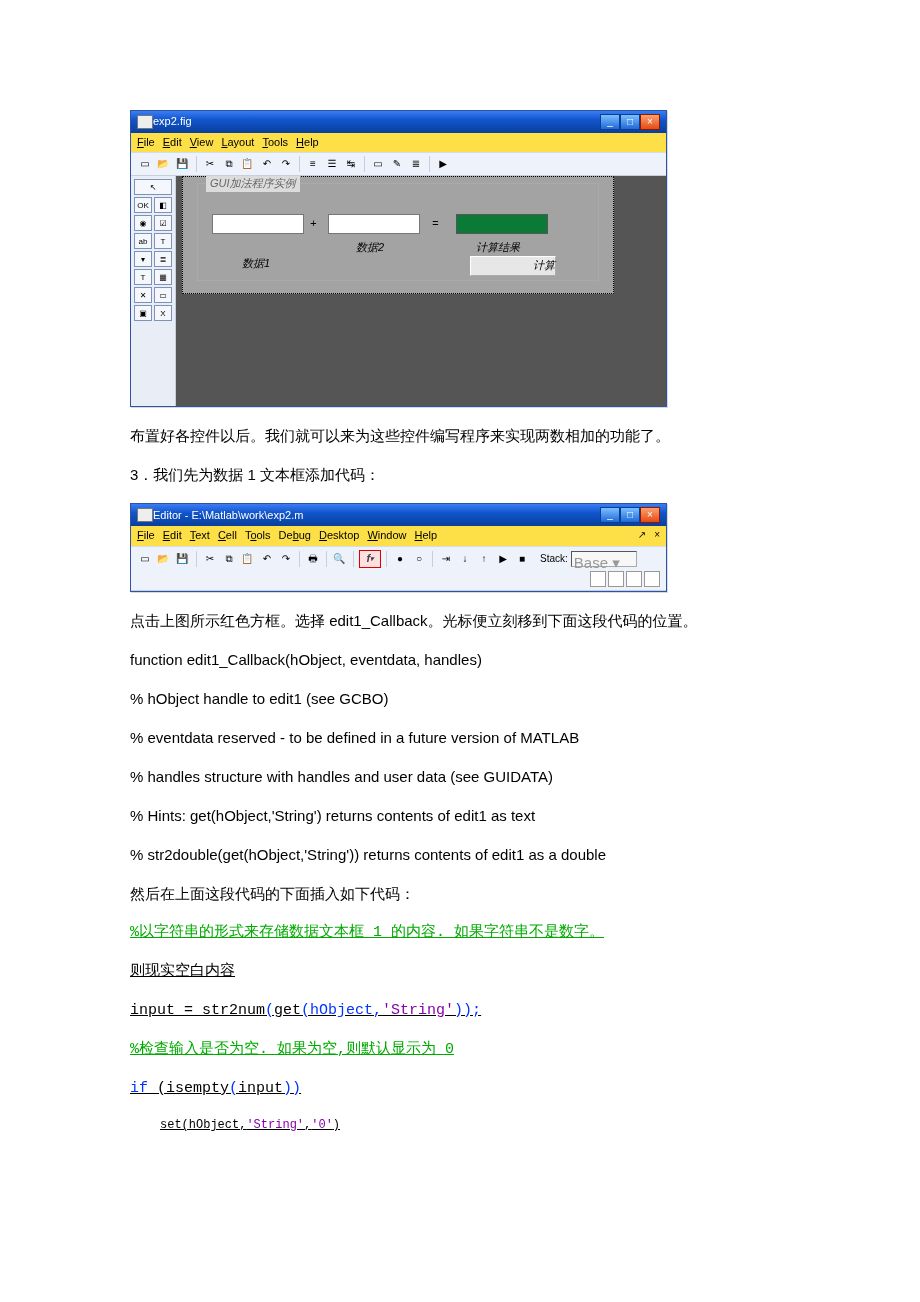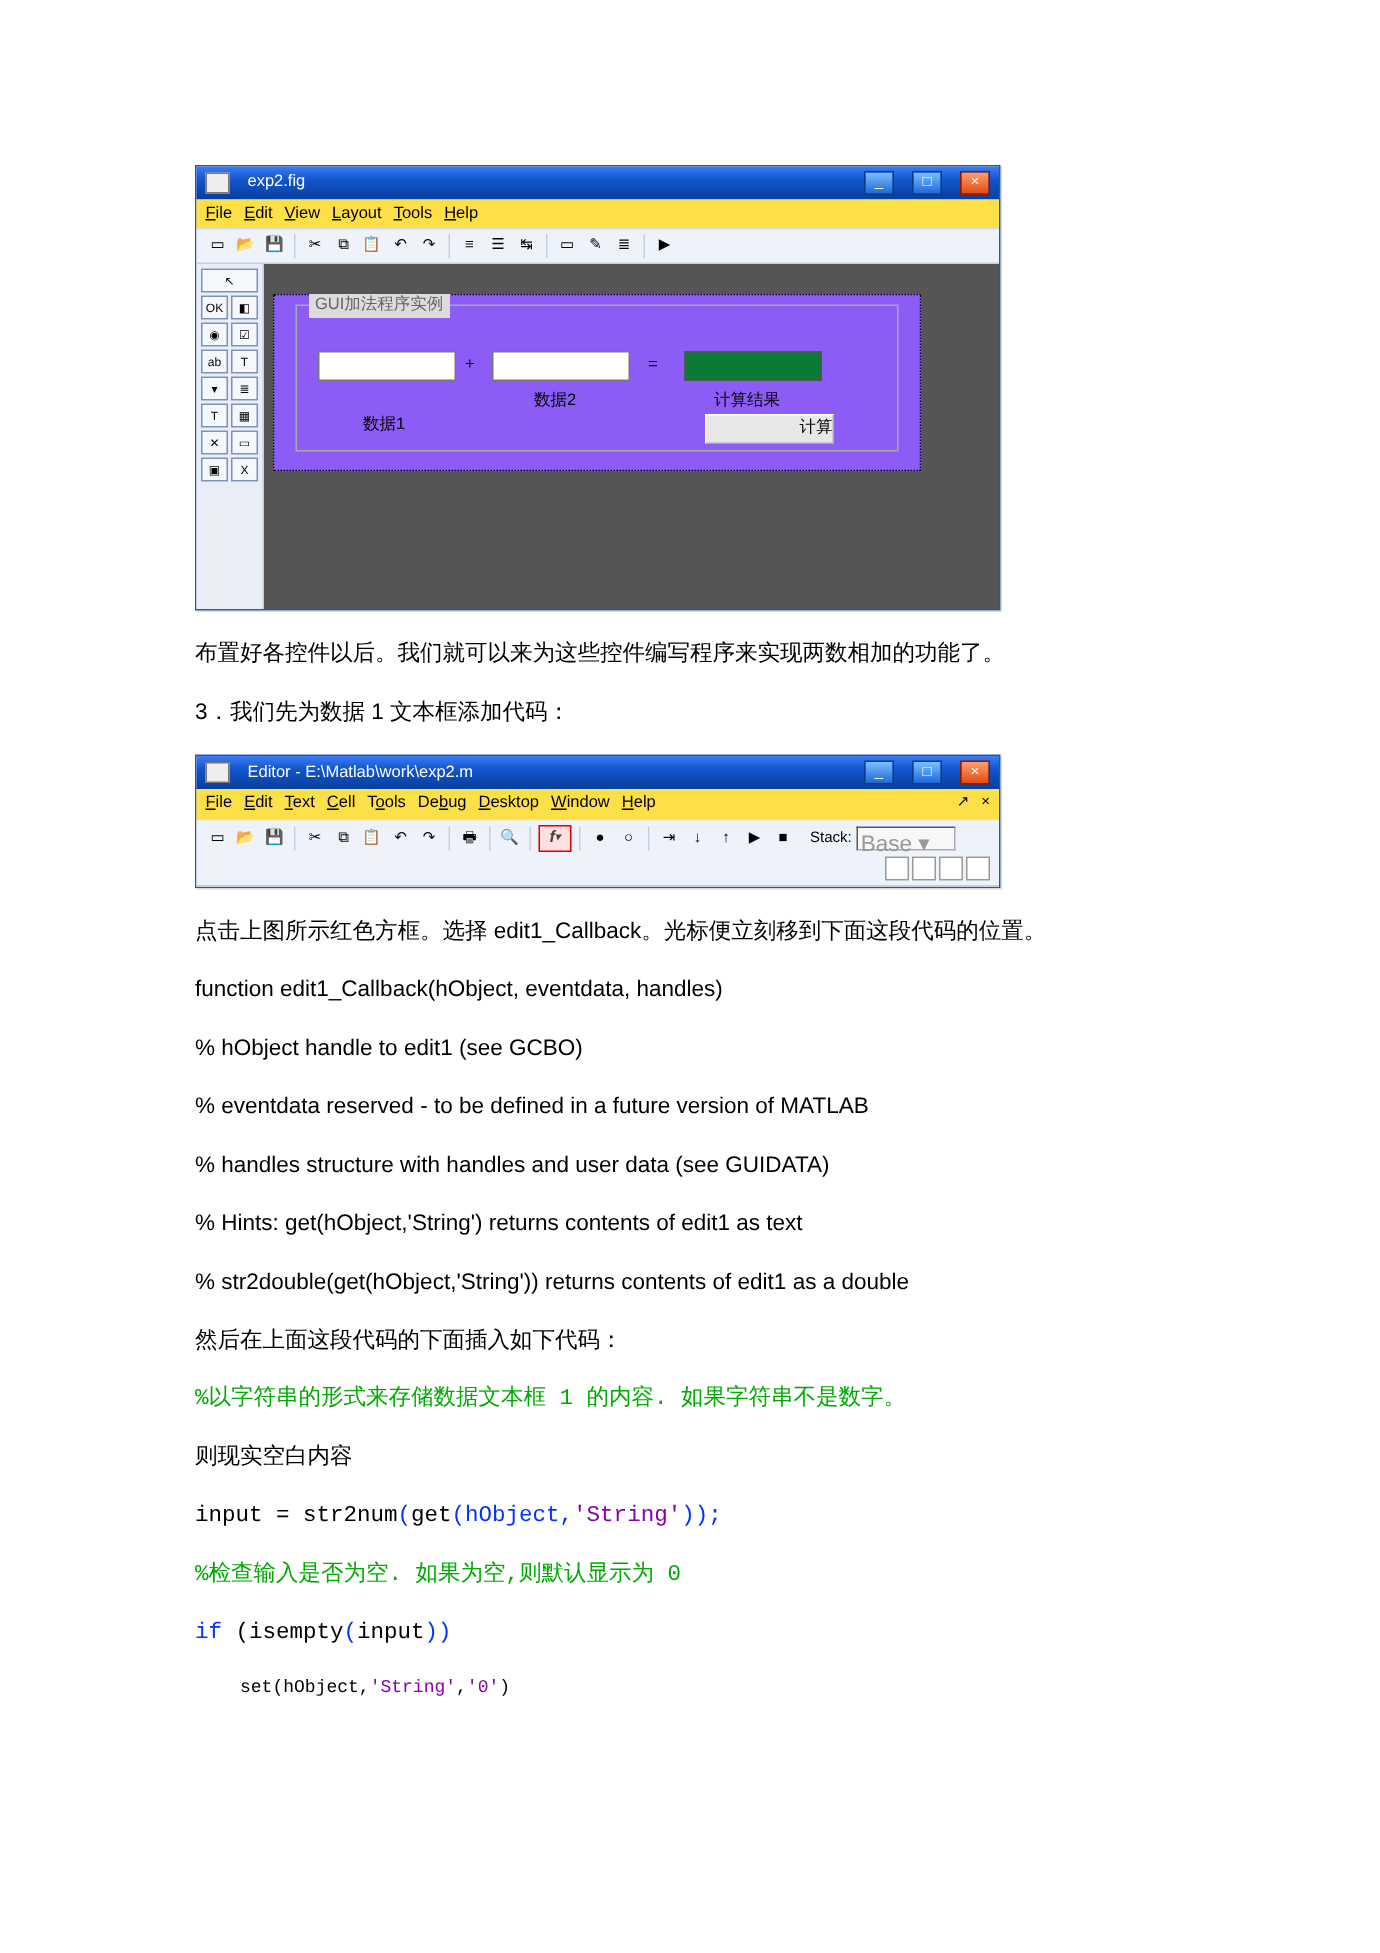--- a/index.html
+++ b/index.html
@@ -9,41 +9,41 @@
       margin: 0;
       padding: 110px 130px;
       width: 660px;
       font-family: Arial, "Microsoft YaHei", SimSun, sans-serif;
       font-size: 15px;
       color: #000;
       background: #fff;
       line-height: 1.4;
     }
     p { margin: 18px 0; }
-    .code-mono { font-family: "Courier New", Consolas, monospace; }
+    .code-mono { font-family: "Courier New", Consolas, monospace; text-decoration: underline; }
     .green  { color: #0a0; }
     .blue   { color: #03f; }
     .purple { color: #80a; }
 
     
     
     
     .win {
       border: 1px solid #2a55a6;
       font-family: Tahoma, sans-serif;
       font-size: 11px;
       box-shadow: 1px 1px 0 rgba(0,0,0,.15);
     }
     .win-titlebar {
       background: linear-gradient(#3c7df5, #1155cc 40%, #083f9c);
       color: #fff;
       padding: 3px 6px;
       display: flex;
       align-items: center;
-      gap: 12px;
+      gap: 0;
     }
     .win-titlebar .spacer { flex: 1; }
     .win-titlebar .wctl {
       width: 18px; height: 14px;
       background: linear-gradient(#7ac0ff,#1f68d8);
       border: 1px solid #0b3d91;
       display: inline-flex; align-items: center; justify-content: center;
       font-size: 10px; color: #fff;
     }
     .win-titlebar .wctl.close {
@@ -99,25 +99,26 @@
     }
     .guide-canvas {
       flex: 1;
       background: #555;
       position: relative;
       height: 230px;
       overflow: hidden;
     }
     .guide-form {
       position: absolute;
-      left: 6px; top: 20px;
+      left: 6px; top: 0;
       width: 430px; height: 116px;
-      background: #8b5cf6;
+      background: #a3a3a3;
       border: 1px dotted #000;
       border-radius: 1px;
+      font-style: italic;
     }
     .form-panel {
       position: absolute;
       left: 14px; top: 6px; right: 14px; height: 96px;
       border: 1px groove #aaa;
     }
     .form-panel .legend {
       position: absolute; top: -8px; left: 8px;
       background: #dcdcdc; padding: 0 4px;
       font-size: 11px; color: #666;

